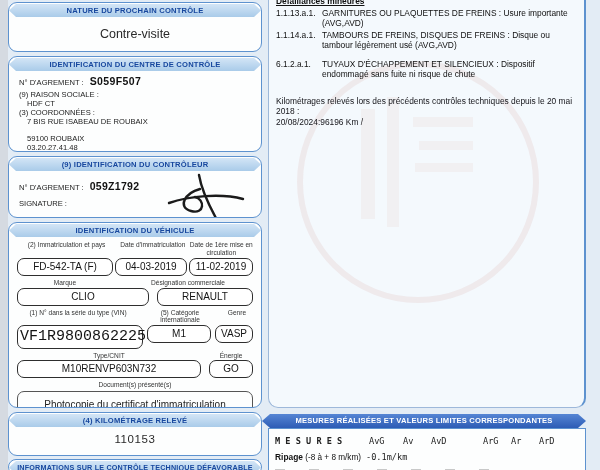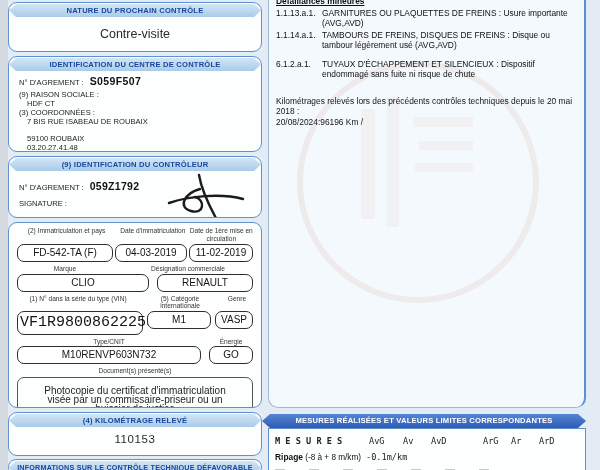--- a/index.html
+++ b/index.html
@@ -102,20 +102,21 @@
         <g fill="none" stroke="#1b1b1b" stroke-width="2.4" stroke-linecap="round">
           <path d="M44,2 C46,14 52,30 66,54"></path>
           <path d="M14,30 C34,23 66,20 88,26"></path>
           <path d="M45,16 C30,20 22,34 36,38 C50,42 50,26 40,24"></path>
         </g>
       </svg>
     </div>
   </section>
 
   <section class="sec" style="top:222px;height:186px;">
+    <div class="sec-head">IDENTIFICATION DU VÉHICULE</div>
     <div class="vrow" style="margin-top:4px;">
       <div class="flabel" style="width:100px;">(2) Immatriculation et pays</div>
       <div class="flabel" style="width:74px;">Date d'immatriculation</div>
       <div class="flabel" style="width:64px;">Date de 1ère mise en circulation</div>
     </div>
     <div class="vrow" style="margin-top:2px;">
       <div class="fbox" style="width:96px;">FD-542-TA (F)</div>
       <div class="fbox" style="width:72px;">04-03-2019</div>
       <div class="fbox" style="width:64px;">11-02-2019</div>
     </div>

